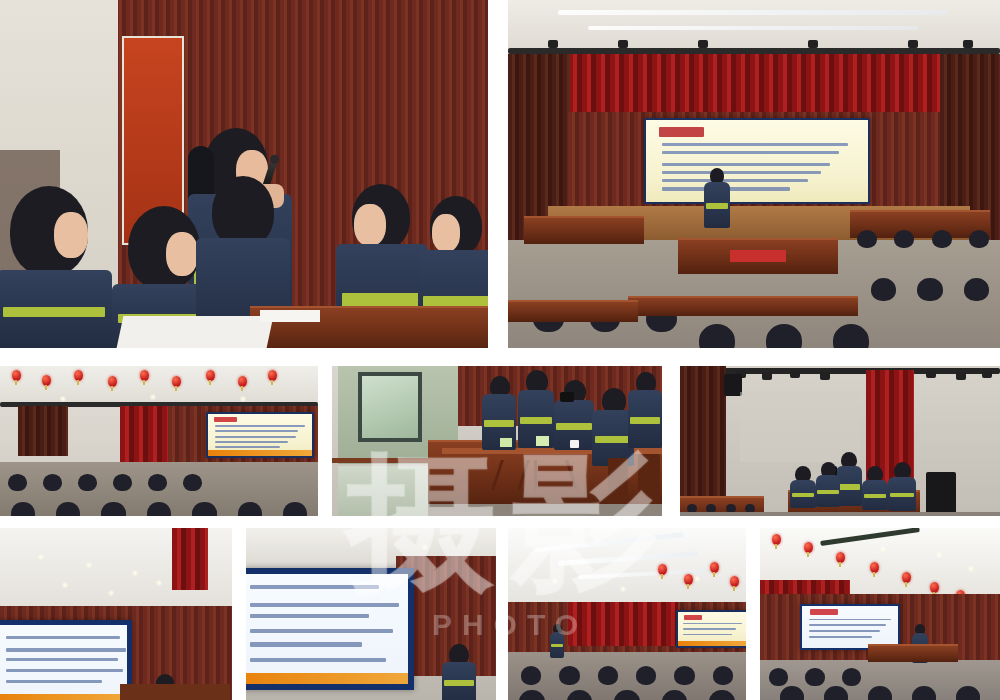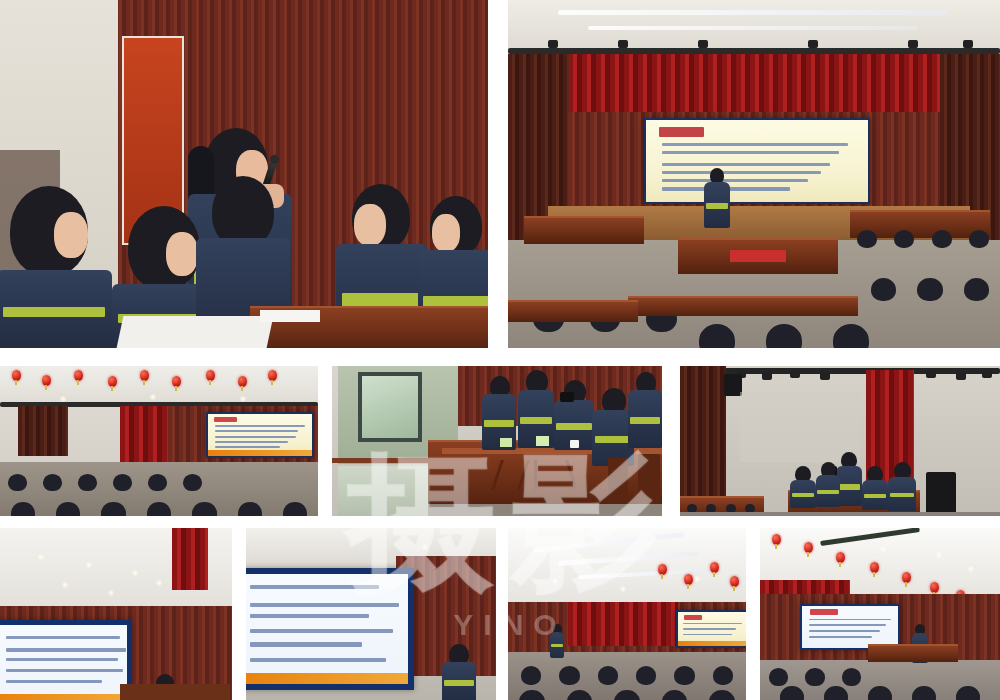--- a/index.html
+++ b/index.html
@@ -702,17 +702,17 @@
           </div>
           <div class="cp">
             <div class="b"></div>
           </div>
       </div>
     </div>
   </div>
 
   <div class="watermark">
     <span class="wm-text">摄影</span>
-    <span class="wm-sub">YINO</span>
+    <span class="wm-sub">PHOTO</span>
   </div>
 
 
 </div>
 
 </body></html>

